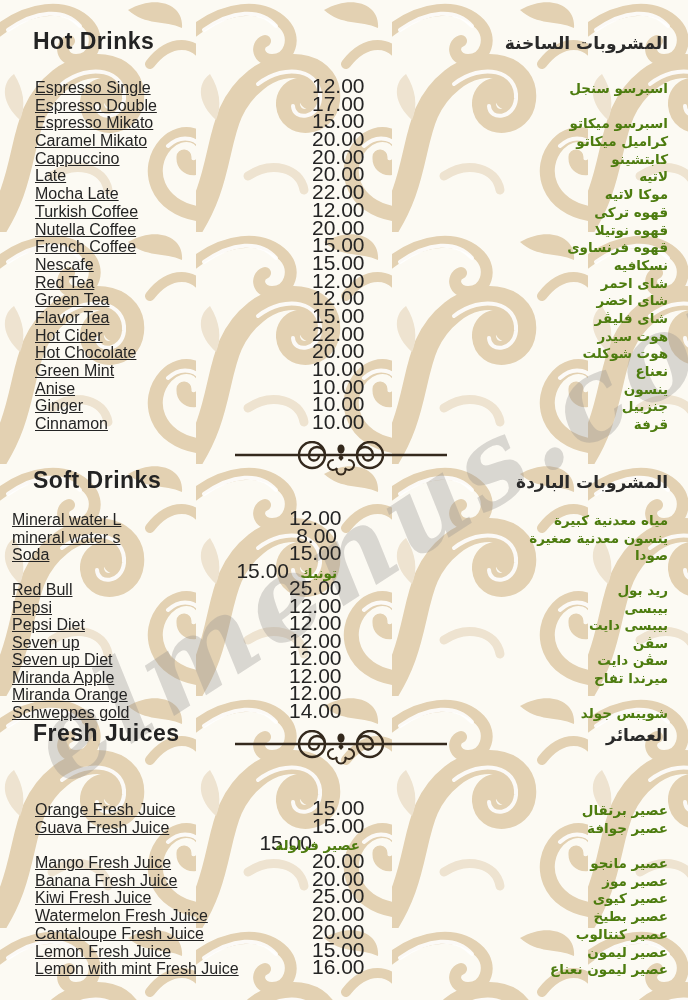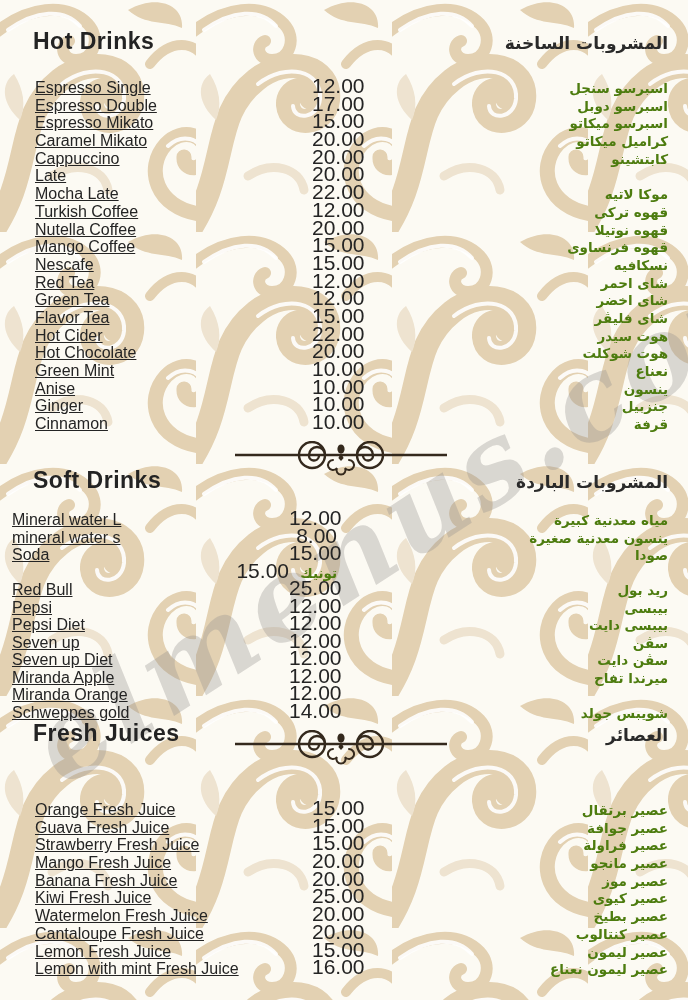--- a/index.html
+++ b/index.html
@@ -68,58 +68,58 @@
     </div>
     <div class="rows" id="rows-0" style="top:77px">
         <div class="row">
           <span class="en">Espresso Single</span>
           <span class="price">12.00</span>
           <span class="ar">اسبرسو سنجل</span>
         </div>
         <div class="row">
           <span class="en">Espresso Double</span>
           <span class="price">17.00</span>
-          <span class="ar">اسبرسو دوبل</span>
         </div>
         <div class="row">
           <span class="en">Espresso Mikato</span>
           <span class="price">15.00</span>
           <span class="ar">اسبرسو ميكاتو</span>
         </div>
         <div class="row">
           <span class="en">Caramel Mikato</span>
           <span class="price">20.00</span>
           <span class="ar">كراميل ميكاتو</span>
         </div>
         <div class="row">
           <span class="en">Cappuccino</span>
           <span class="price">20.00</span>
           <span class="ar">كابتشينو</span>
         </div>
         <div class="row">
           <span class="en">Late</span>
           <span class="price">20.00</span>
+          <span class="ar">لاتيه</span>
         </div>
         <div class="row">
           <span class="en">Mocha Late</span>
           <span class="price">22.00</span>
           <span class="ar">موكا لاتيه</span>
         </div>
         <div class="row">
           <span class="en">Turkish Coffee</span>
           <span class="price">12.00</span>
           <span class="ar">قهوه تركى</span>
         </div>
         <div class="row">
           <span class="en">Nutella Coffee</span>
           <span class="price">20.00</span>
           <span class="ar">قهوه نوتيلا</span>
         </div>
         <div class="row">
-          <span class="en">Mango Coffee</span>
+          <span class="en">French Coffee</span>
           <span class="price">15.00</span>
           <span class="ar">قهوه فرنساوى</span>
         </div>
         <div class="row">
           <span class="en">Nescafe</span>
           <span class="price">15.00</span>
           <span class="ar">نسكافيه</span>
         </div>
         <div class="row">
           <span class="en">Red Tea</span>
@@ -268,21 +268,20 @@
           <span class="en">Orange Fresh Juice</span>
           <span class="price">15.00</span>
           <span class="ar">عصير برتقال</span>
         </div>
         <div class="row">
           <span class="en">Guava Fresh Juice</span>
           <span class="price">15.00</span>
           <span class="ar">عصير جوافة</span>
         </div>
         <div class="row">
-          <span class="en">Strawberry Fresh Juice</span>
           <span class="price">15.00</span>
           <span class="ar">عصير فراولة</span>
         </div>
         <div class="row">
           <span class="en">Mango Fresh Juice</span>
           <span class="price">20.00</span>
           <span class="ar">عصير مانجو</span>
         </div>
         <div class="row">
           <span class="en">Banana Fresh Juice</span>

